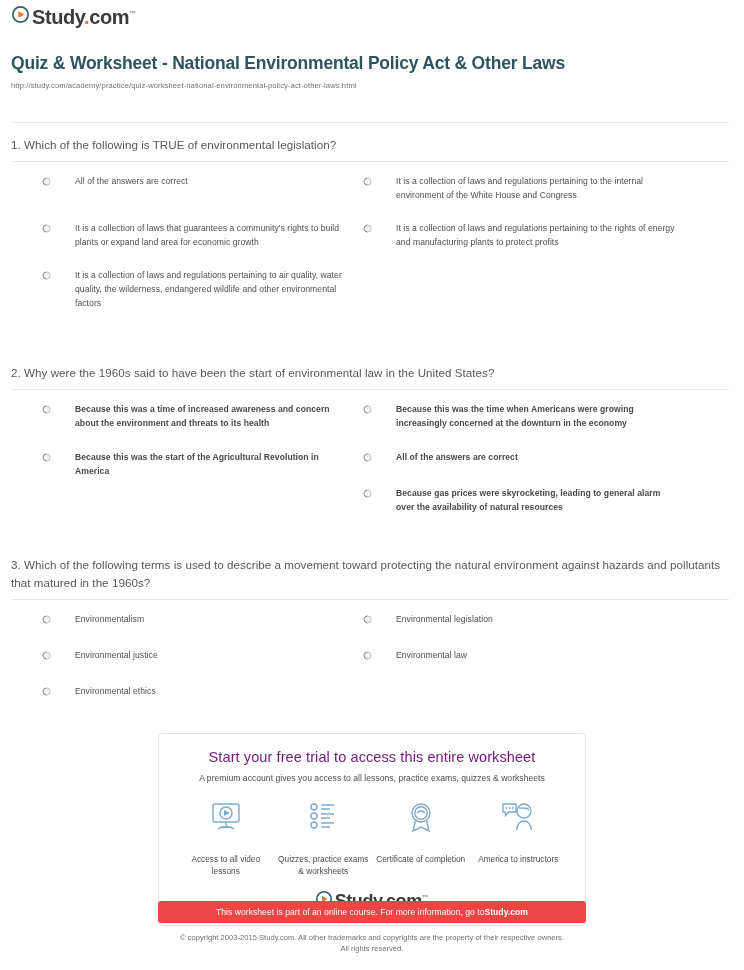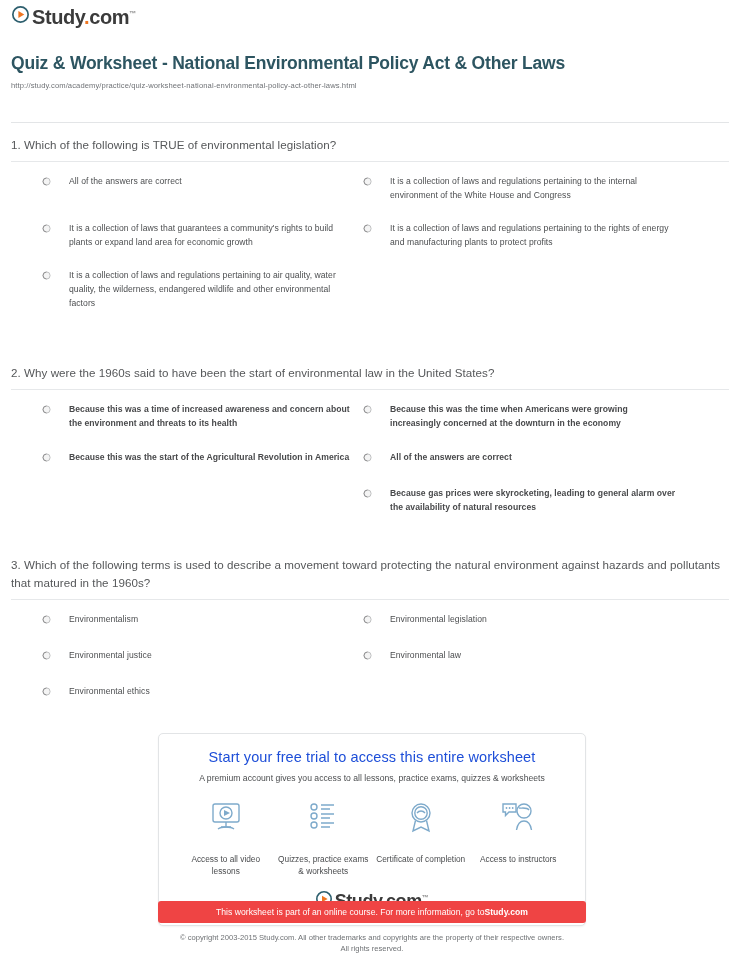--- a/index.html
+++ b/index.html
@@ -39,40 +39,40 @@
   
   .question-block { position: absolute; left: 11px; width: 718px; }
   .q-text {
     font-size: 11.6px; color: #555759; line-height: 1.55;
     padding-bottom: 7px; letter-spacing: 0.05px;
   }
   .q-rule { height: 1px; background: #e6e8ea; width: 100%; }
 
   .opts { position: relative; margin-top: 13px; }
   .opt {
-    position: absolute; display: flex; align-items: flex-start; gap: 18px;
+    position: absolute; display: flex; align-items: flex-start; gap: 24px;
   }
   .opt-radio {
     flex: 0 0 auto; margin-top: 2px; width: 9px; height: 9px; position: relative;
   }
   .opt-radio svg { display: block; }
   .opt-label {
     font-size: 8.6px; color: #4c4e50; line-height: 1.62; letter-spacing: 0.05px;
   }
   .opt-label.bold { font-weight: 700; color: #48494b; }
 
   
   .promo {
     position: absolute; left: 158px; top: 733px; width: 428px;
     background: #ffffff; border: 1px solid #e2e4e6;
     border-radius: 5px; padding: 14px 10px 10px;
     box-shadow: 0 1px 2px rgba(0,0,0,0.05);
   }
   .promo-title {
-    text-align: center; font-size: 14.5px; color: #1d4ed8;
+    text-align: center; font-size: 14.5px; color: #701a75;
     font-weight: 400; line-height: 1.3; letter-spacing: 0.1px;
   }
   .promo-sub {
     text-align: center; font-size: 8.6px; color: #4a4c4e;
     margin-top: 6px; letter-spacing: 0.02px;
   }
   .perks {
     display: flex; justify-content: space-around; align-items: flex-start;
     margin-top: 16px; padding: 0 8px;
   }
@@ -322,21 +322,21 @@
           <svg width="36" height="32" viewBox="0 0 36 32" fill="none" stroke="#7eaacb" stroke-width="1.4">
             <path d="M3 3h13v8H9l-3.5 3.5V11H3z"></path>
             <circle cx="6.5" cy="7" r="0.9" fill="#7eaacb" stroke="none"></circle>
             <circle cx="9.6" cy="7" r="0.9" fill="#7eaacb" stroke="none"></circle>
             <circle cx="12.7" cy="7" r="0.9" fill="#7eaacb" stroke="none"></circle>
             <circle cx="24" cy="10" r="7"></circle>
             <path d="M19 7c2.5.5 8-1 10 2"></path>
             <path d="M16.5 29c1-6 4-9 7.5-9s6.5 3 7.5 9"></path>
           </svg>
         </div>
-        <div class="perk-label">Access to instructors</div>
+        <div class="perk-label">America to instructors</div>
       </div>
 
     </div>
 
     <div class="promo-logo brand">
       <span class="brand-mark">
         <svg width="16" height="16" viewBox="0 0 20 20">
           <circle cx="10" cy="10" r="9" fill="none" stroke="#2d5f6e" stroke-width="2"></circle>
           <polygon points="7.5,5.8 14.5,10 7.5,14.2" fill="#ef7622"></polygon>
         </svg>

